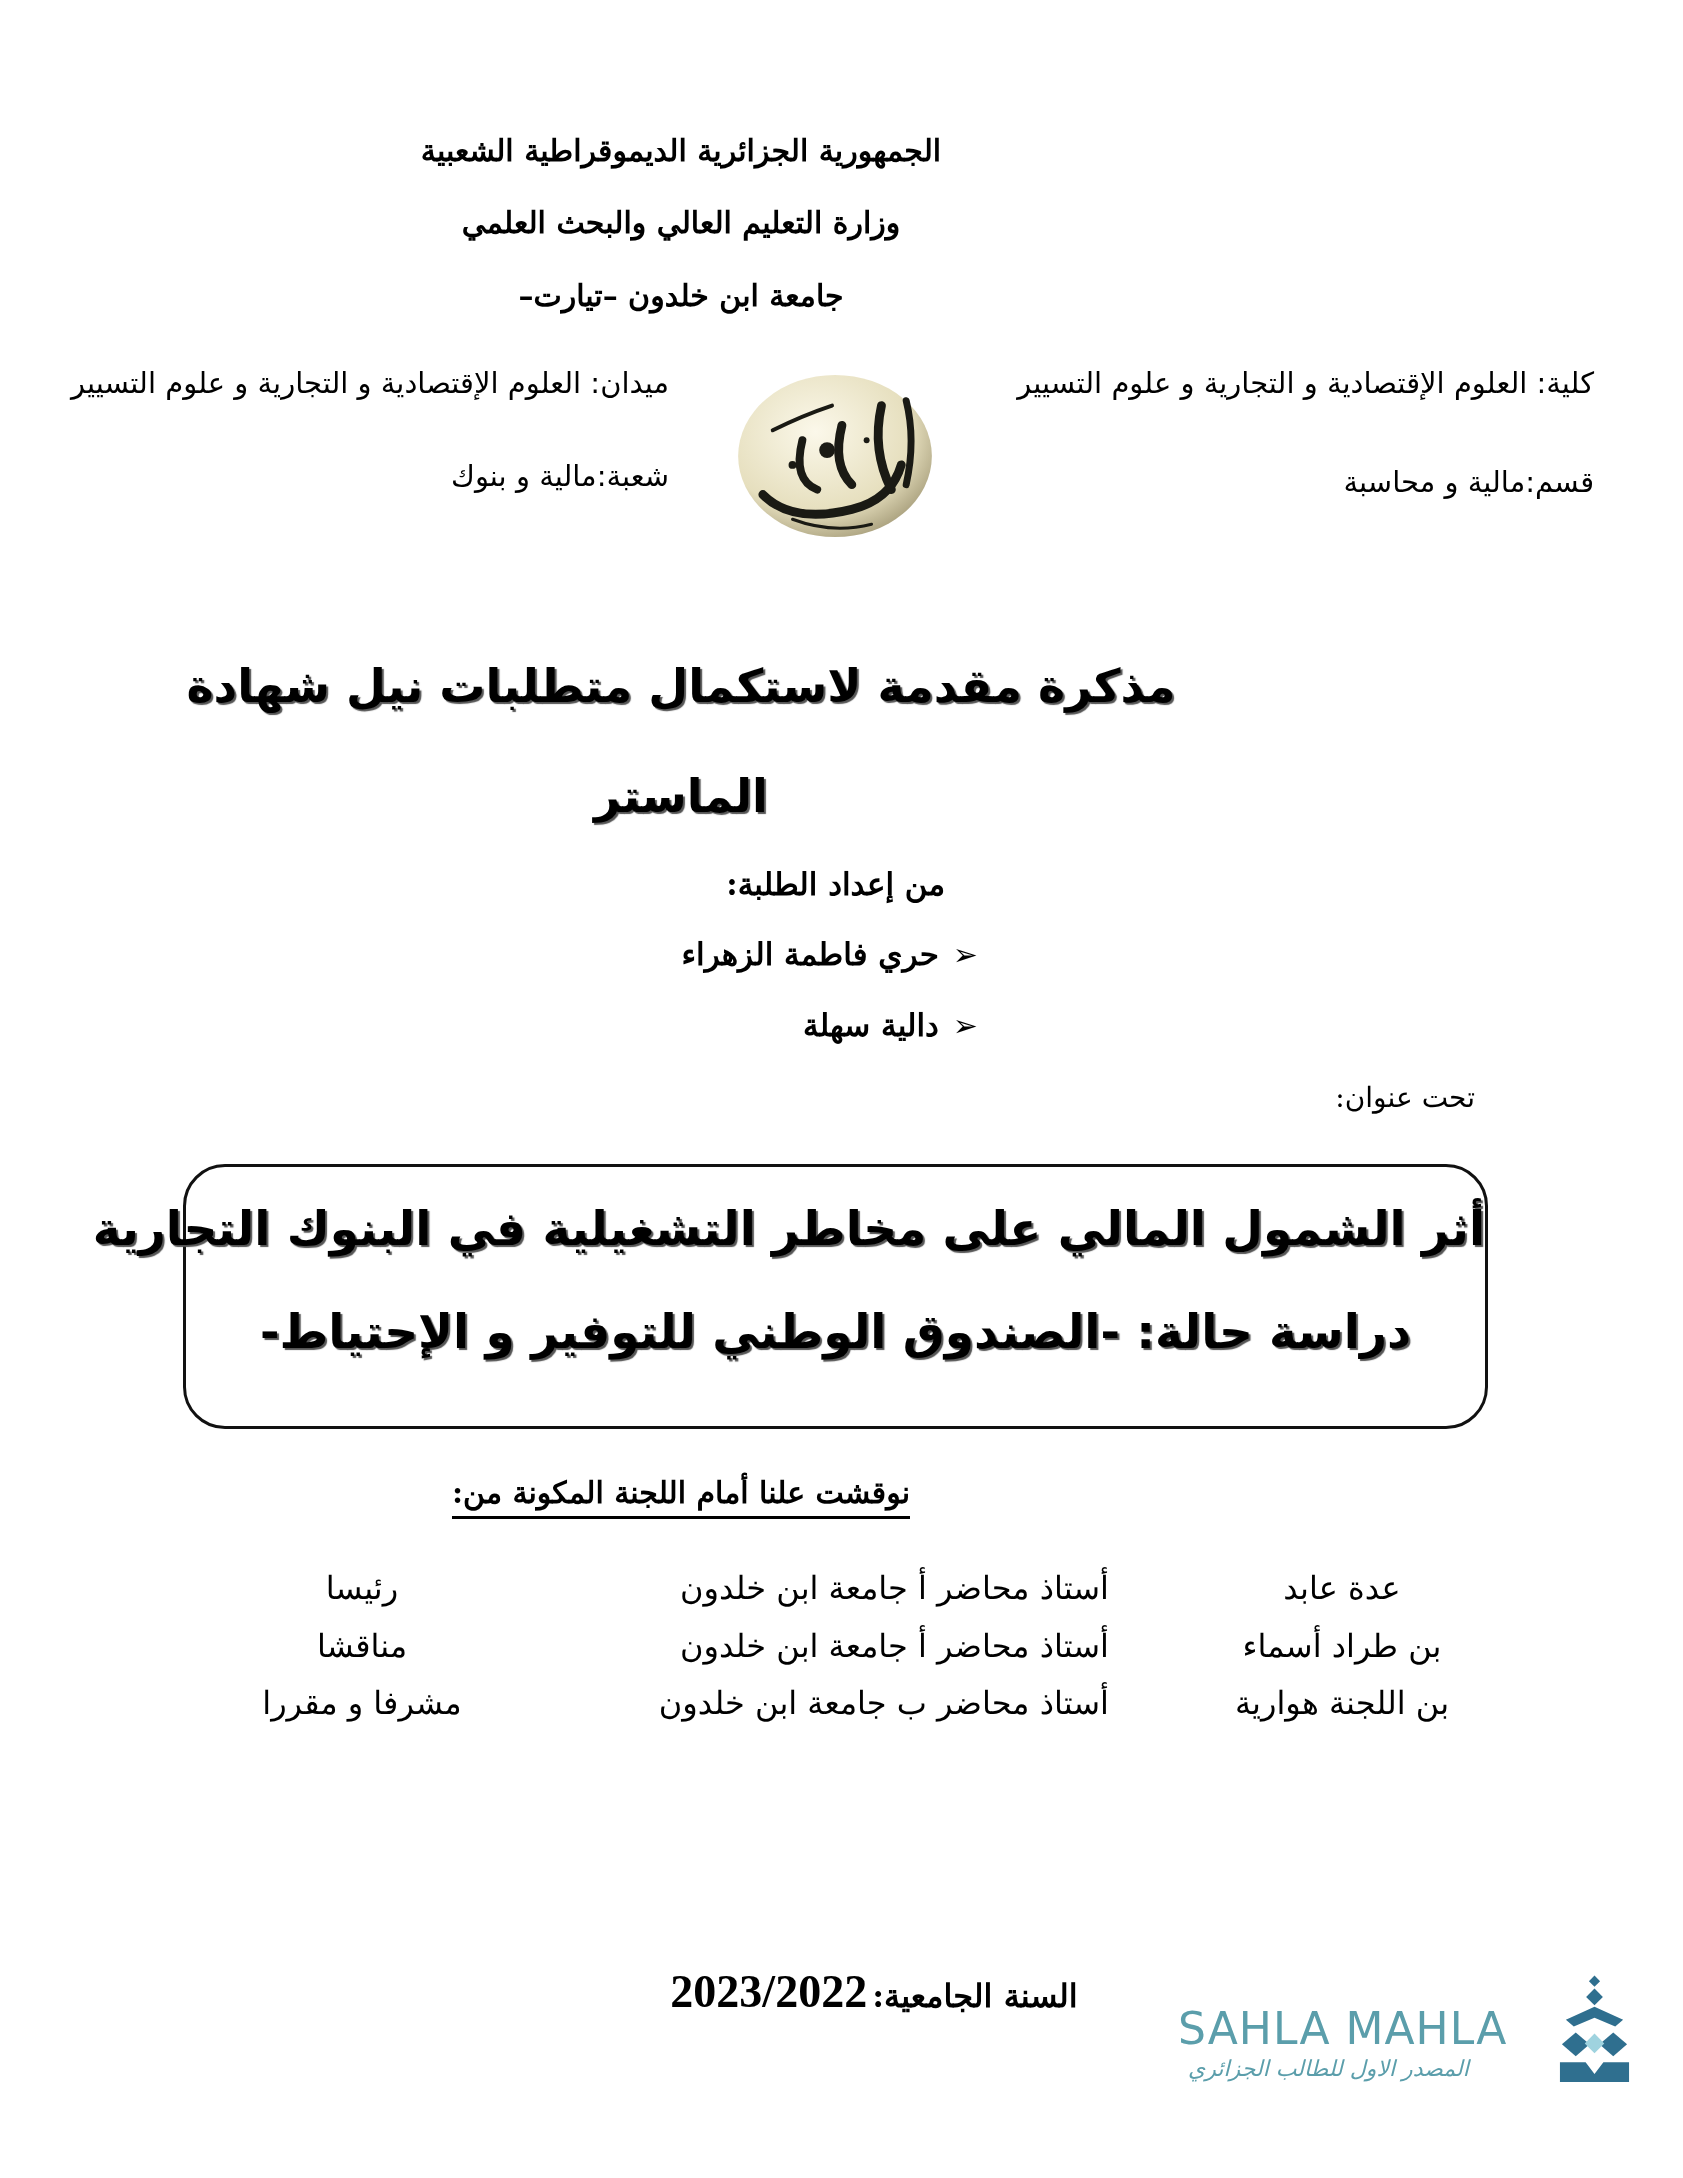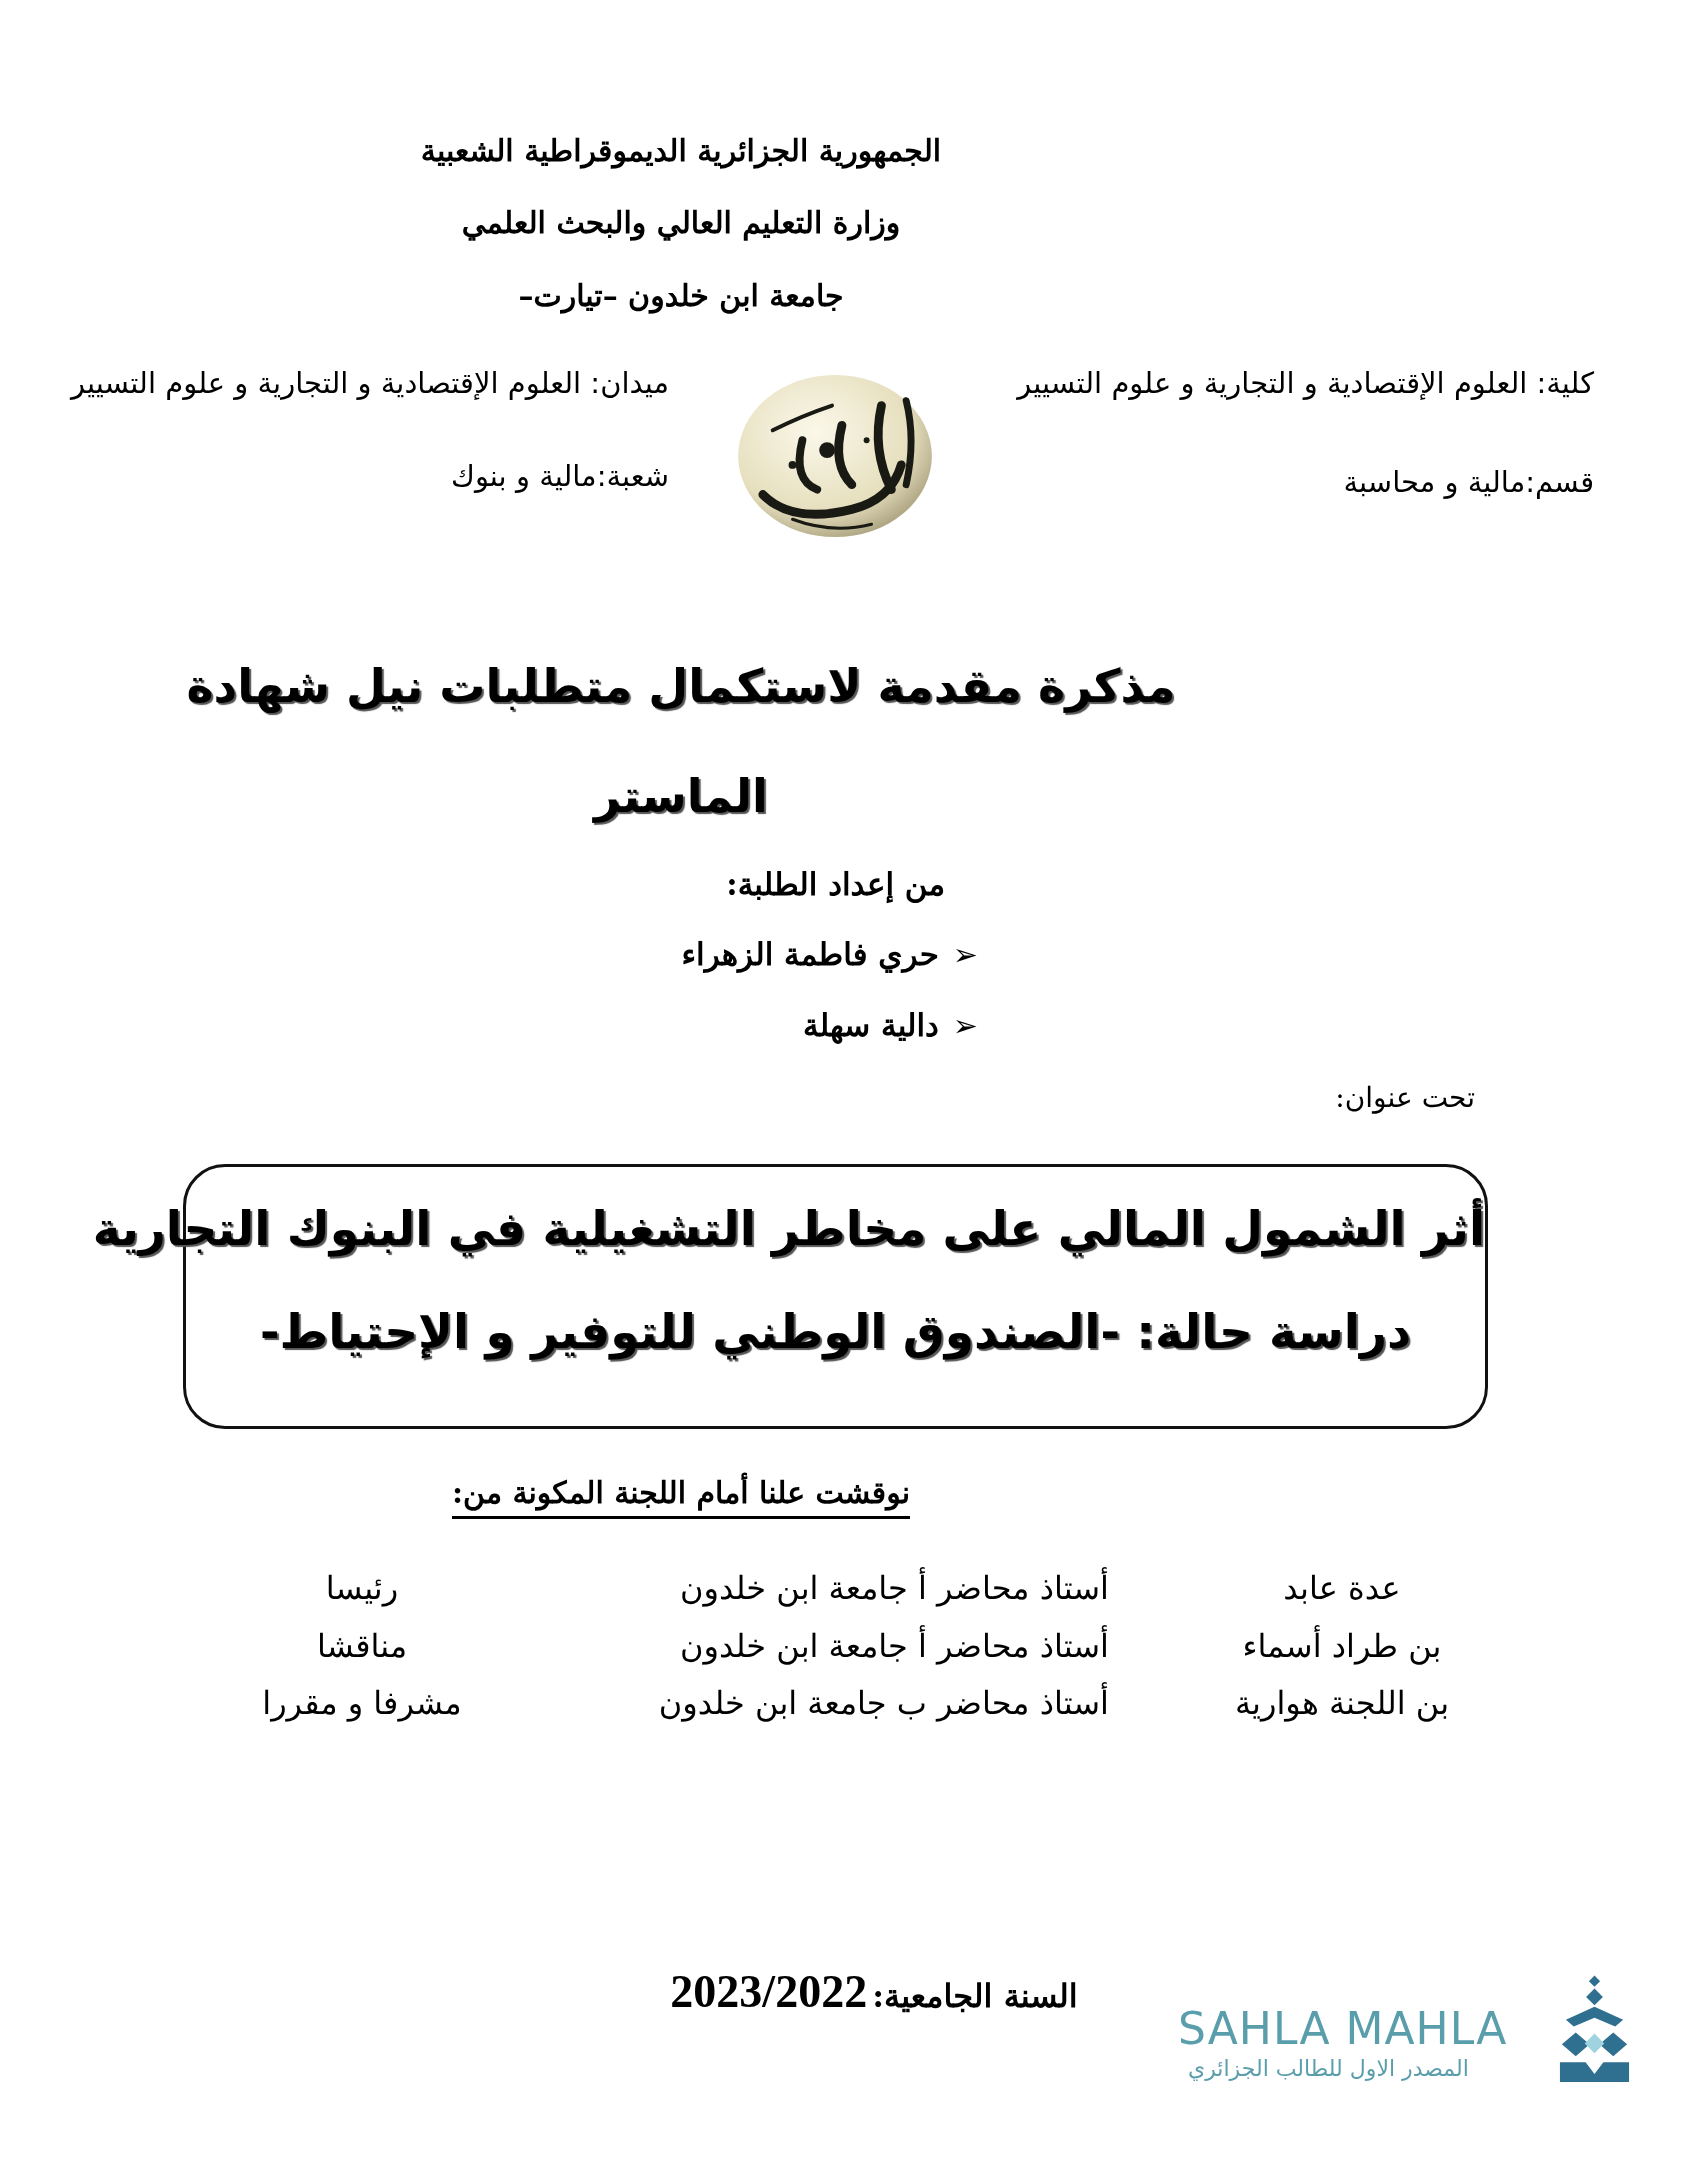--- a/index.html
+++ b/index.html
@@ -23,21 +23,21 @@
   .committee-head { font-family: "DejaVu Serif", serif; font-weight: bold; font-size: 30px;
                     border-bottom: 3px solid #000; padding-bottom: 6px; display: inline-block; }
   .cm { font-family: "DejaVu Serif", serif; font-size: 32px; text-align: center; }
   .year { font-family: "DejaVu Serif", serif; font-weight: bold; font-size: 32px; }
   .year-num { font-family: "Liberation Serif", serif; font-size: 46px; font-weight: bold; }
   .logo { position: absolute; left: 733px; top: 371px; width: 204px; height: 170px; }
   .sahla { position: absolute; left: 1178px; top: 1975px; width: 455px; height: 119px; }
   .sahla-text { position: absolute; left: 0; top: 28px; font-family: "DejaVu Sans", sans-serif;
                 font-size: 44px; letter-spacing: 1px; color: #5b9eab; font-weight: normal; }
   .sahla-sub { position: absolute; left: 10px; top: 81px; direction: rtl; font-family: "DejaVu Sans", sans-serif;
-               font-size: 22px; color: #5b9eab; white-space: nowrap; }
+               font-size: 22px; color: #5b9eab; white-space: nowrap; font-style: italic; }
 </style>
 </head>
 <body>
 
 <div class="abs center hdr" style="top:133px;">الجمهورية الجزائرية الديموقراطية الشعبية</div>
 <div class="abs center hdr" style="top:205px;">وزارة التعليم العالي والبحث العلمي</div>
 <div class="abs center hdr" style="top:278px;">جامعة ابن خلدون –تيارت–</div>
 
 <div class="abs meta" style="right:89px; top:366px;">كلية: العلوم الإقتصادية و التجارية و علوم التسيير</div>
 <div class="abs meta" style="right:89px; top:465px;">قسم:مالية و محاسبة</div>

